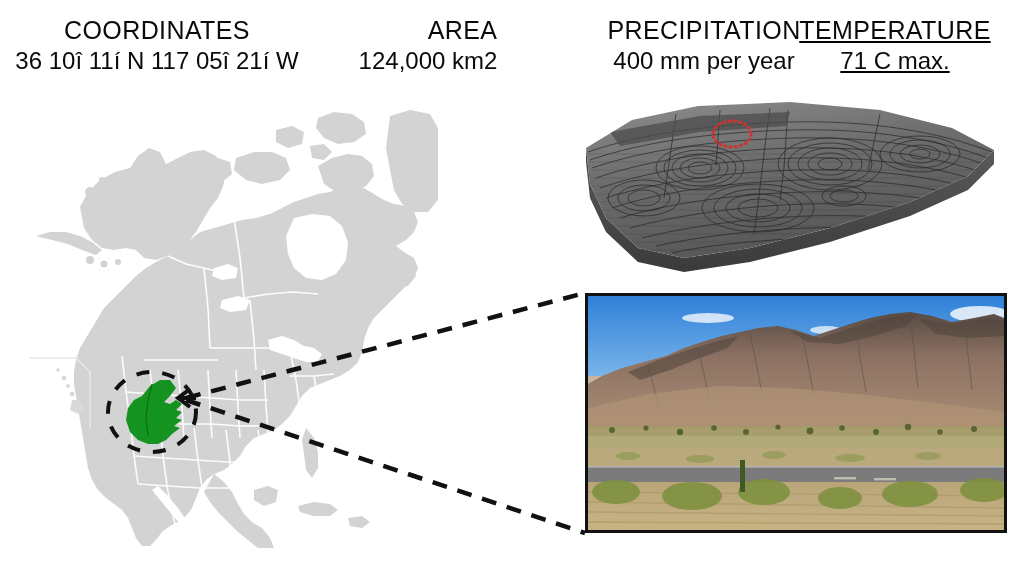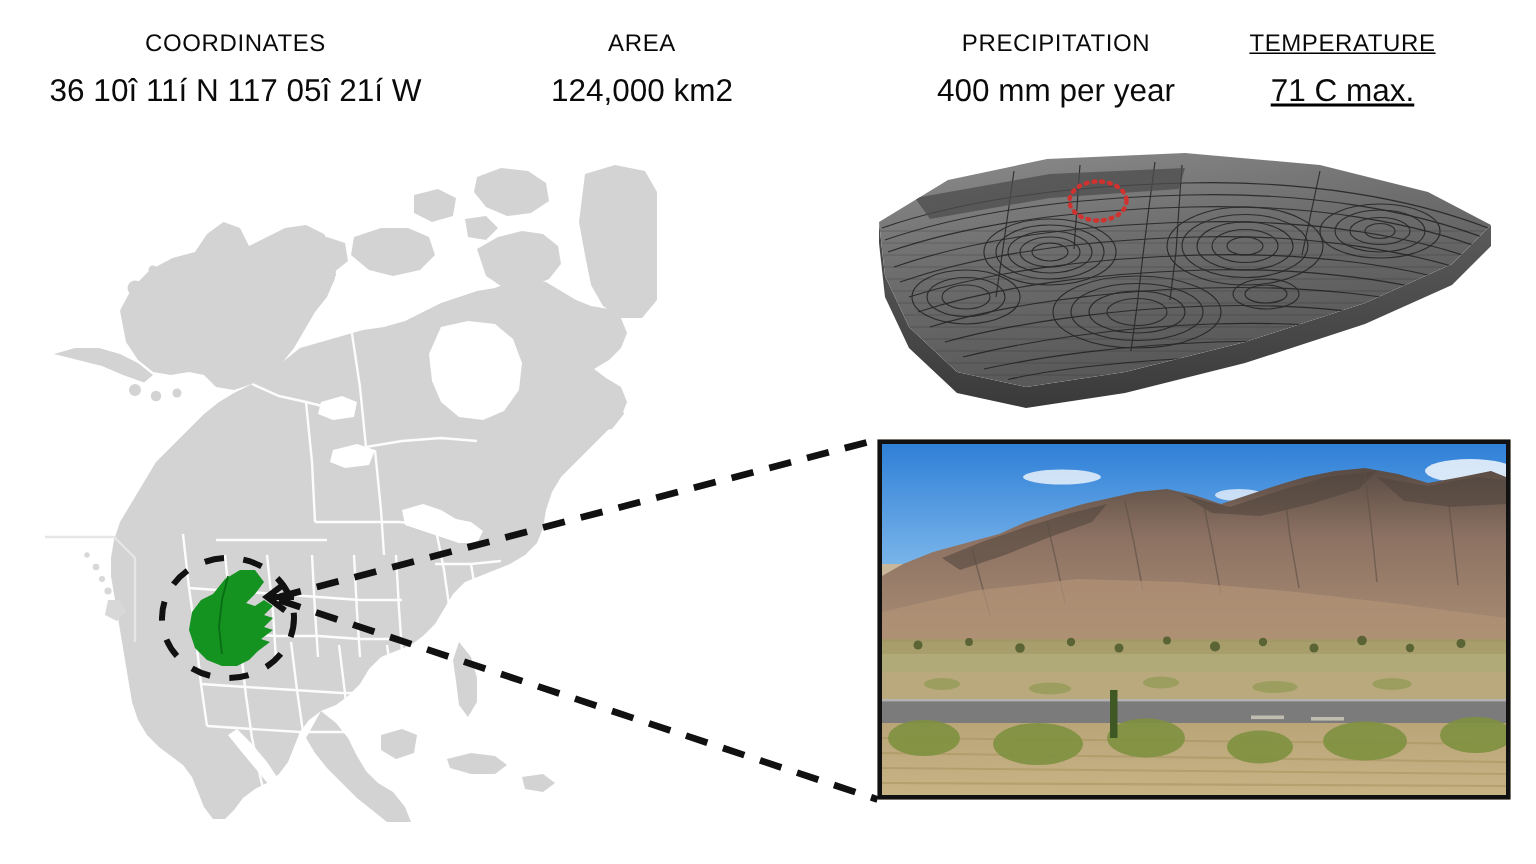--- a/index.html
+++ b/index.html
@@ -20,34 +20,34 @@
     overflow: hidden;
   }
 
   
   .stat-col {
     position: absolute;
     text-align: center;
     white-space: nowrap;
   }
   .stat-label {
-    font-size: 16px;
+    font-size: 25px;
     letter-spacing: 0.4px;
     line-height: 24px;
     color: #0a0a0a;
   }
   .stat-value {
-    font-size: 21px;
+    font-size: 24px;
     line-height: 26px;
     margin-top: 6px;
     color: #0a0a0a;
   }
 
   #col-coordinates { left: 157px; top: 18px; transform: translateX(-50%); }
-  #col-area        { left: 428px; top: 18px; transform: translateX(-50%); }
+  #col-area        { left: 428px; top: 18px; transform: translateX(-50%); text-align: right; }
   #col-precip      { left: 668px; top: 18px; transform: translateX(-50%); margin-left: 36px; }
   #col-temp        { left: 895px; top: 18px; transform: translateX(-50%); text-decoration: underline; }
 
   
   #map-wrap {
     position: absolute;
     left: 18px;
     top: 108px;
     width: 420px;
     height: 440px;

